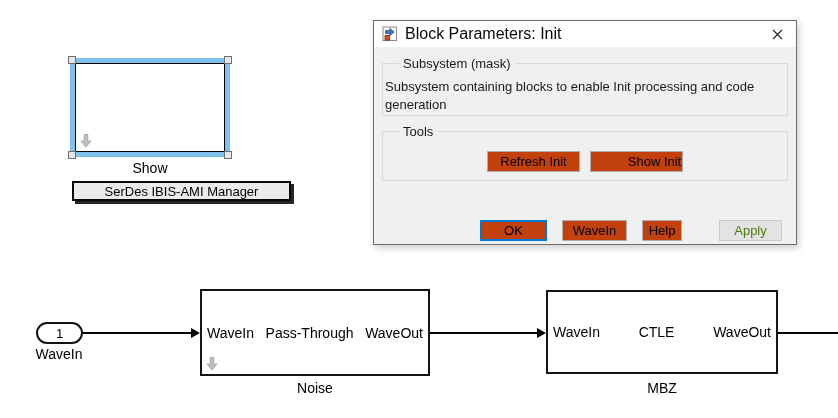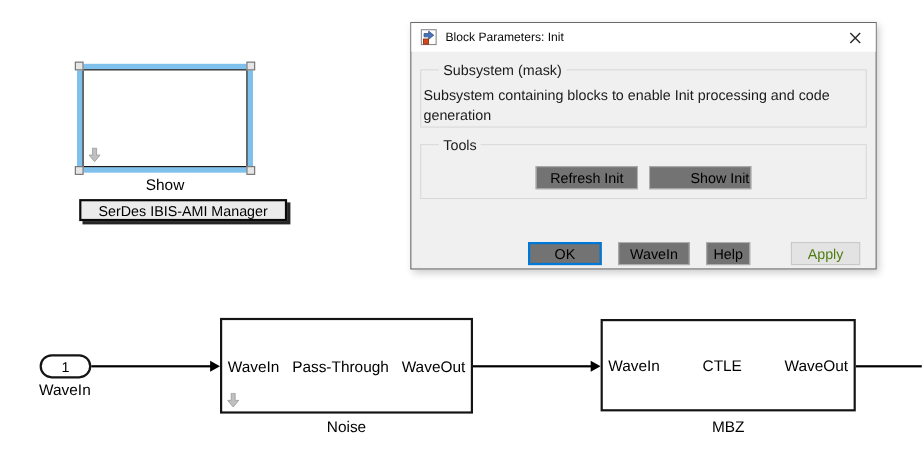--- a/index.html
+++ b/index.html
@@ -19,40 +19,40 @@
     border-radius:12px;background:#fff;display:flex;align-items:center;justify-content:center;
     font-size:13px;box-sizing:border-box;}
   .inport-label{position:absolute;left:19px;top:346px;width:80px;text-align:center;font-size:14px;}
   
   .sel-frame{position:absolute;left:70px;top:58px;width:160px;height:99px;background:#7fc1ec;}
   .init-inner{position:absolute;left:5px;top:5px;right:5px;bottom:5px;background:#fff;border:1px solid #000;}
   .handle{position:absolute;width:8px;height:8px;background:#e6e6e6;border:1px solid #6f6f6f;box-sizing:border-box;}
   .handle.tl{left:-2px;top:-2px}.handle.tr{right:-2px;top:-2px}
   .handle.bl{left:-2px;bottom:-2px}.handle.br{right:-2px;bottom:-2px}
   .init-label{position:absolute;left:100px;top:160px;width:100px;text-align:center;font-size:14px;}
-  .serdes{position:absolute;left:72px;top:181px;width:189px;height:20px;box-sizing:border-box;
+  .serdes{position:absolute;left:72px;top:181px;width:219px;height:20px;box-sizing:border-box;
     background:#ebebeb;border:2px solid #0a0a0a;box-shadow:3px 3px 0 #262626;font-size:13px;
     display:flex;align-items:center;justify-content:center;white-space:nowrap;}
   .badge{position:absolute;left:4px;bottom:3px;width:12px;height:14px;}
   
   .dialog{position:absolute;left:373px;top:20px;width:424px;height:225px;background:#f0f0f0;
     border:1px solid #6b6b6b;box-sizing:border-box;box-shadow:2px 3px 7px rgba(0,0,0,0.2);font-size:13px;}
   .titlebar{position:absolute;left:0;top:0;right:0;height:26px;background:#fff;
     display:flex;align-items:center;padding-left:8px;box-sizing:border-box;}
-  .title-text{margin-left:7px;font-size:11px;color:#0a0a0a;text-align:right;}
+  .title-text{margin-left:7px;font-size:16px;color:#0a0a0a;text-align:right;}
   .close-btn{position:absolute;right:0;top:0;width:38px;height:26px;display:flex;
     align-items:center;justify-content:center;cursor:default;}
   .groupbox{position:absolute;border:1px solid #d9d9d9;box-sizing:border-box;}
   .gb-mask{left:8px;top:42px;width:406px;height:53px;}
   .gb-tools{left:8px;top:110px;width:406px;height:50px;}
   .groupbox-label{position:absolute;top:-8px;left:16px;background:#f0f0f0;padding:0 4px;
     font-size:13px;line-height:15px;color:#1a1a1a;white-space:nowrap;}
   .description{position:absolute;left:11px;top:57px;width:400px;white-space:pre-line;
     line-height:18px;color:#1a1a1a;}
-  .win-btn{position:absolute;box-sizing:border-box;background:#737373;border:1px solid #adadad;
+  .win-btn{position:absolute;box-sizing:border-box;background:#c2410c;border:1px solid #adadad;
     height:21px;font-size:13px;font-family:"Liberation Sans",sans-serif;
     display:flex;align-items:center;justify-content:center;padding:0;color:#000;}
   .btn-refresh{left:113px;top:130px;width:93px;}
   .btn-show{left:216px;top:130px;width:93px;padding-left:36px;}
   .btn-ok{left:106px;top:199px;width:67px;border:2px solid #0078d7;}
   .btn-cancel{left:188px;top:199px;width:65px;}
   .btn-help{left:268px;top:199px;width:40px;}
   .btn-apply{left:345px;top:199px;width:63px;color:#4d7c0f;border-color:#c9c9c9;background:#e3e3e3;}
 </style>
 </head>

